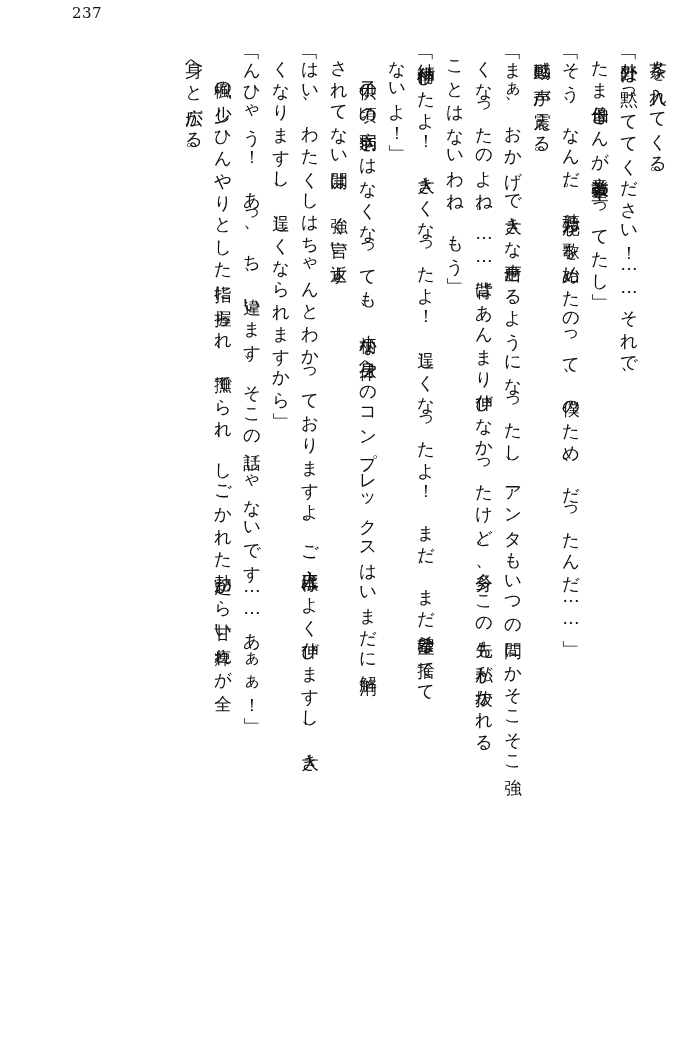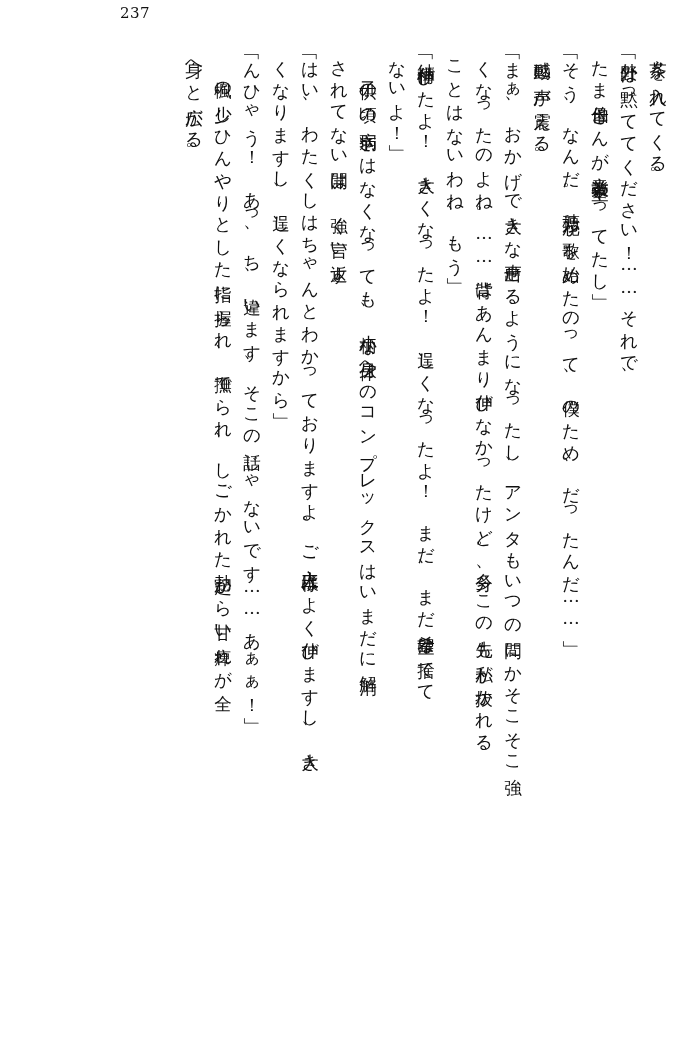--- a/index.html
+++ b/index.html
@@ -22,21 +22,20 @@
     box-sizing: border-box;
   }
   #page-number {
     position: absolute;
     top: 4px;
     left: 72px;
     font-size: 15px;
     letter-spacing: 0.5px;
     color: #111;
     font-family: "DejaVu Serif", "Liberation Serif", serif;
-    margin-left: 48px;
   }
   #text-body {
     position: absolute;
     top: 48px;
     left: 28px;
     width: 638px;
     height: 965px;
     display: flex;
     flex-direction: row-reverse;
     align-items: flex-start;

